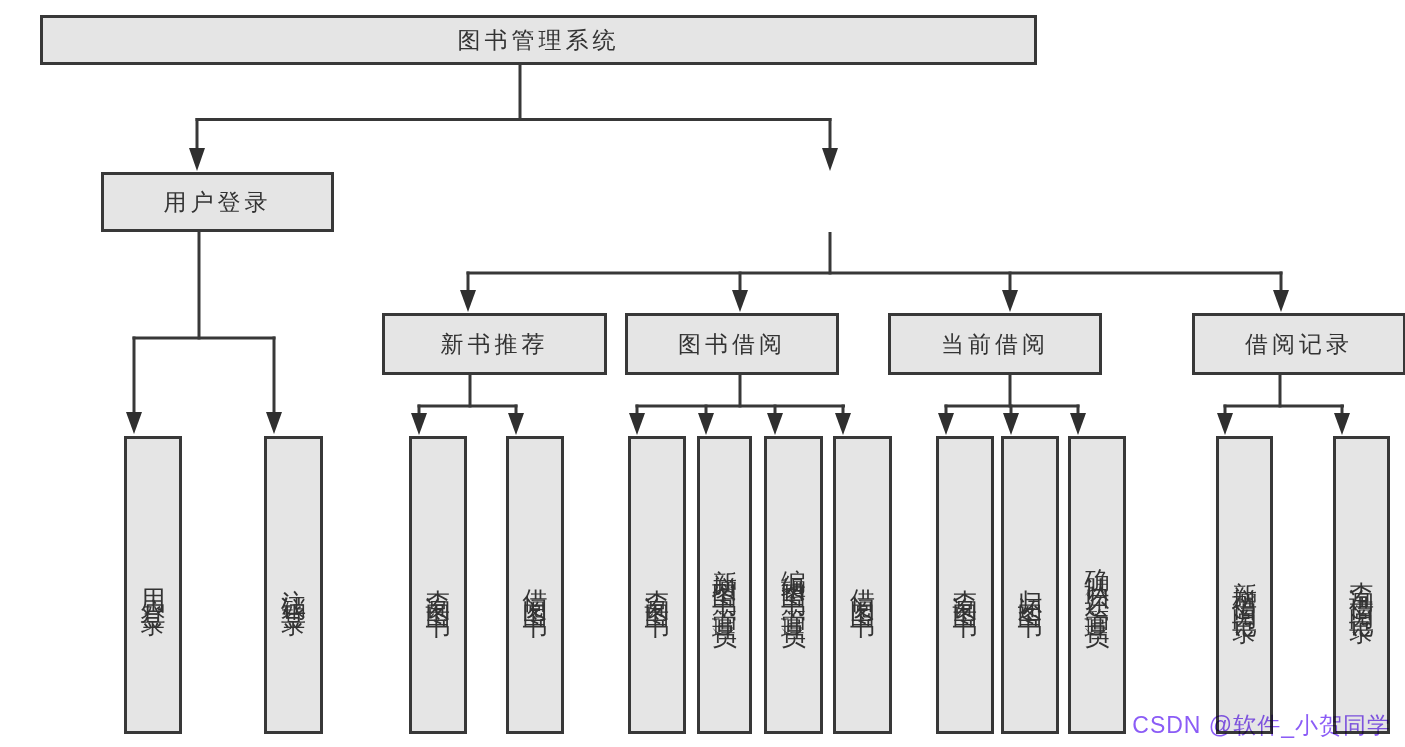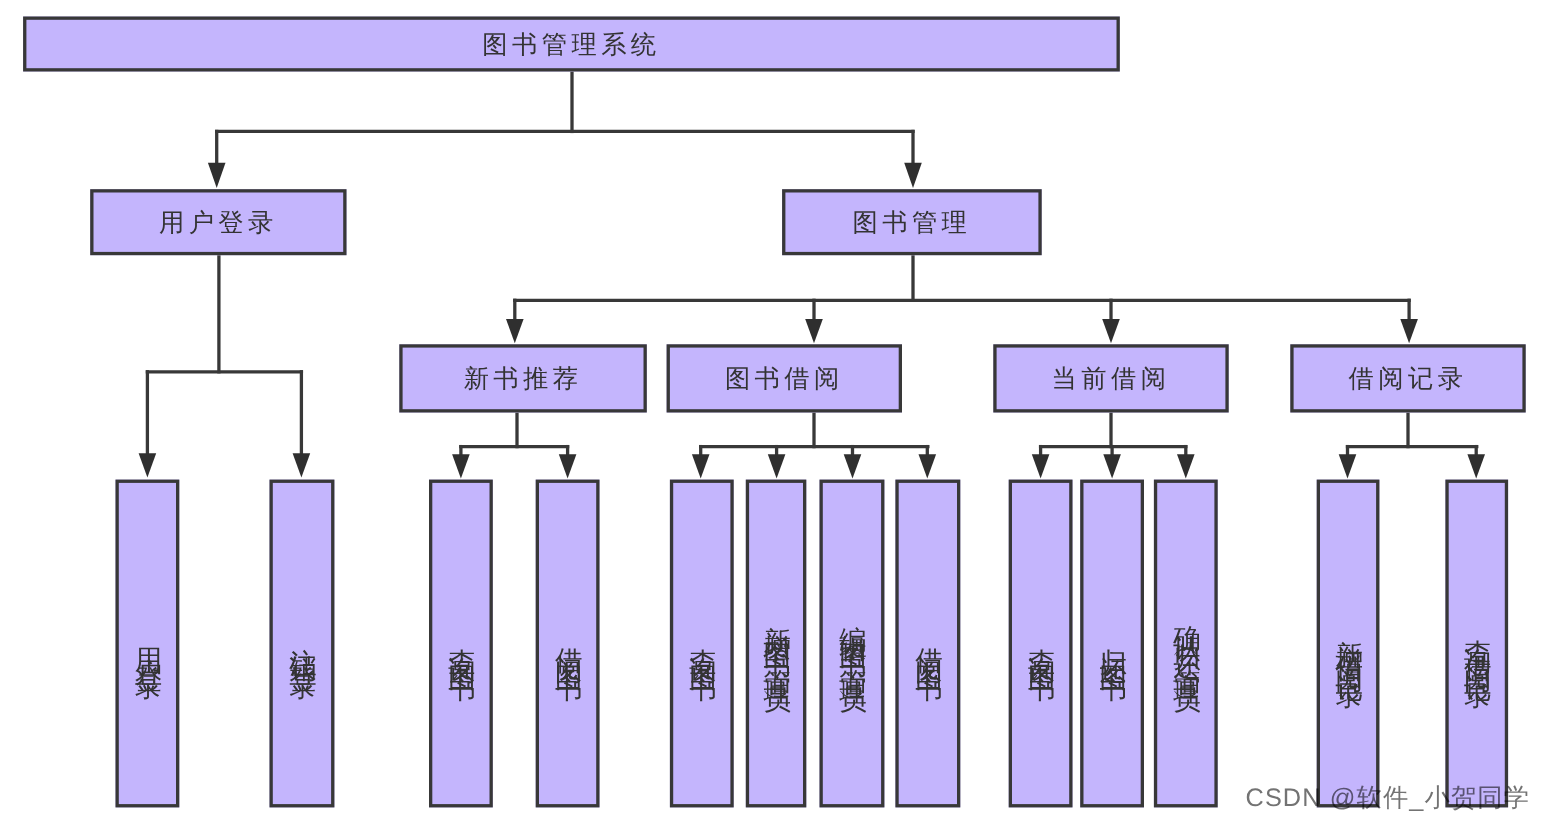--- a/index.html
+++ b/index.html
@@ -11,44 +11,45 @@
     font-family:"Liberation Sans", sans-serif;
   }
   .connectors {
     position:absolute; left:0; top:0; width:1405px; height:747px;
     pointer-events:none;
   }
   .box {
     position:absolute;
     box-sizing:border-box;
     border:3px solid #383838;
-    background:#c4b5fd;
+    background:#e5e5e5;
     color:#333333;
     display:flex;
     align-items:center;
     justify-content:center;
     text-align:center;
+    margin-left:19px;
   }
   .box.h {
     font-size:23px;
     letter-spacing:4px;
     white-space:nowrap;
   }
   .box.v {
     writing-mode:vertical-rl;
     font-size:25px;
     letter-spacing:8px;
     line-height:1;
   }
   .watermark {
     position:absolute;
     right:14px; bottom:6px;
     font-size:23px;
     letter-spacing:1px;
-    color:#737373;
+    color:#8b5cf6;
     mix-blend-mode:multiply;
     white-space:nowrap;
     z-index:5;
   }
 </style>
 </head>
 <body>
 
 <div class="canvas">
 
@@ -118,25 +119,24 @@
       <path d="M1003,413 L1019,413 L1011,435 Z"></path>
       <path d="M1070,413 L1086,413 L1078,435 Z"></path>
       <path d="M1217,413 L1233,413 L1225,435 Z"></path>
       <path d="M1334,413 L1350,413 L1342,435 Z"></path>
     </g>
   </svg>
 
   <div class="box h" style="left:21px;top:15px;width:997px;height:50px">图书管理系统</div>
 
   <div class="box h" style="left:82px;top:172px;width:233px;height:60px">用户登录</div>
-  <div class="box h" style="left:711px;top:172px;width:236px;height:60px">图书管理</div>
 
   <div class="box h" style="left:363px;top:313px;width:225px;height:62px">新书推荐</div>
   <div class="box h" style="left:606px;top:313px;width:214px;height:62px">图书借阅</div>
-  <div class="box h" style="left:903px;top:313px;width:214px;height:62px">当前借阅</div>
+  <div class="box h" style="left:869px;top:313px;width:214px;height:62px">当前借阅</div>
   <div class="box h" style="left:1173px;top:313px;width:214px;height:62px">借阅记录</div>
 
   <div class="box v" style="left:105px;top:436px;width:58px;height:298px">用户登录</div>
   <div class="box v" style="left:245px;top:436px;width:59px;height:298px">注销登录</div>
 
   <div class="box v" style="left:390px;top:436px;width:58px;height:298px">查询图书</div>
   <div class="box v" style="left:487px;top:436px;width:58px;height:298px">借阅图书</div>
 
   <div class="box v" style="left:609px;top:436px;width:58px;height:298px">查询图书</div>
   <div class="box v" style="left:678px;top:436px;width:55px;height:298px">新增图书（管理员）</div>

